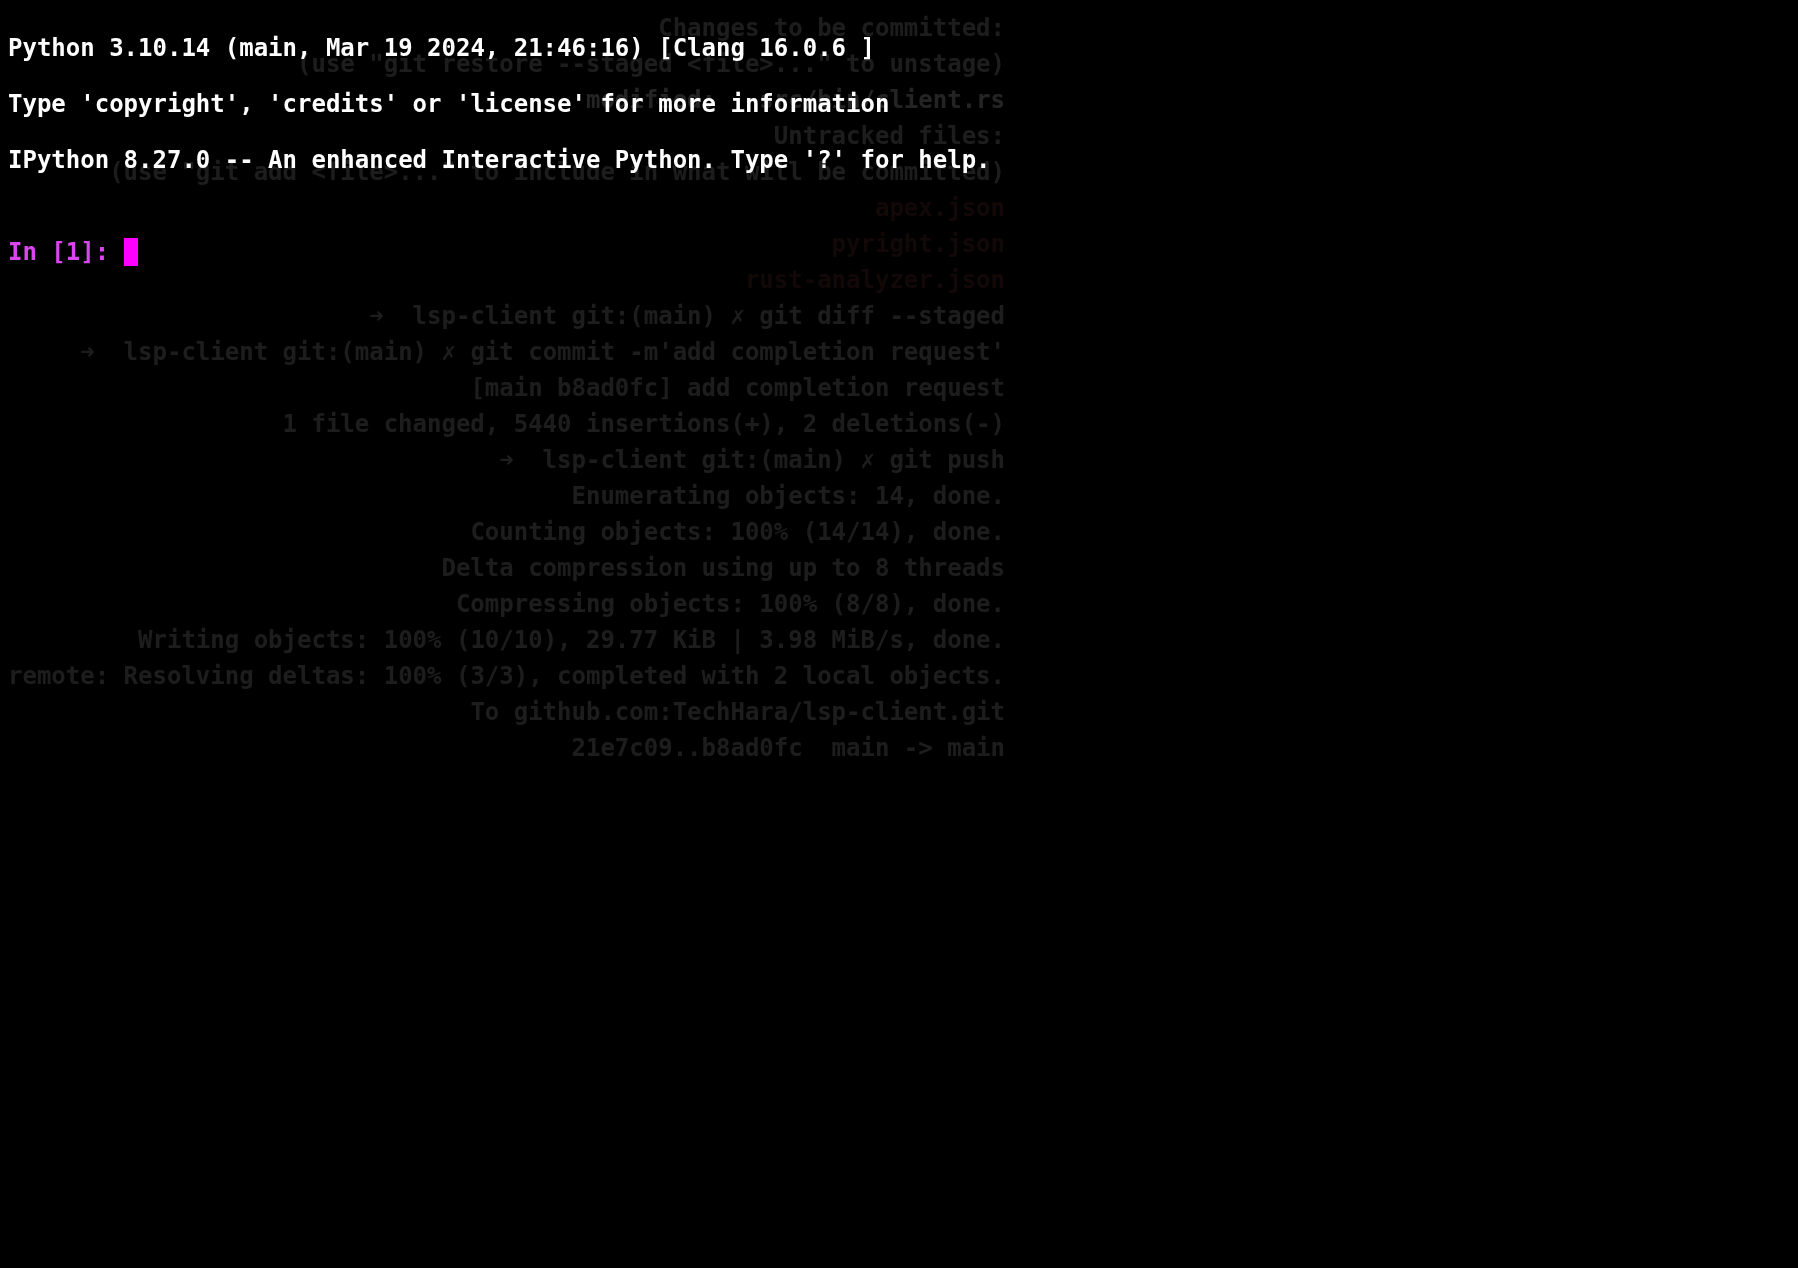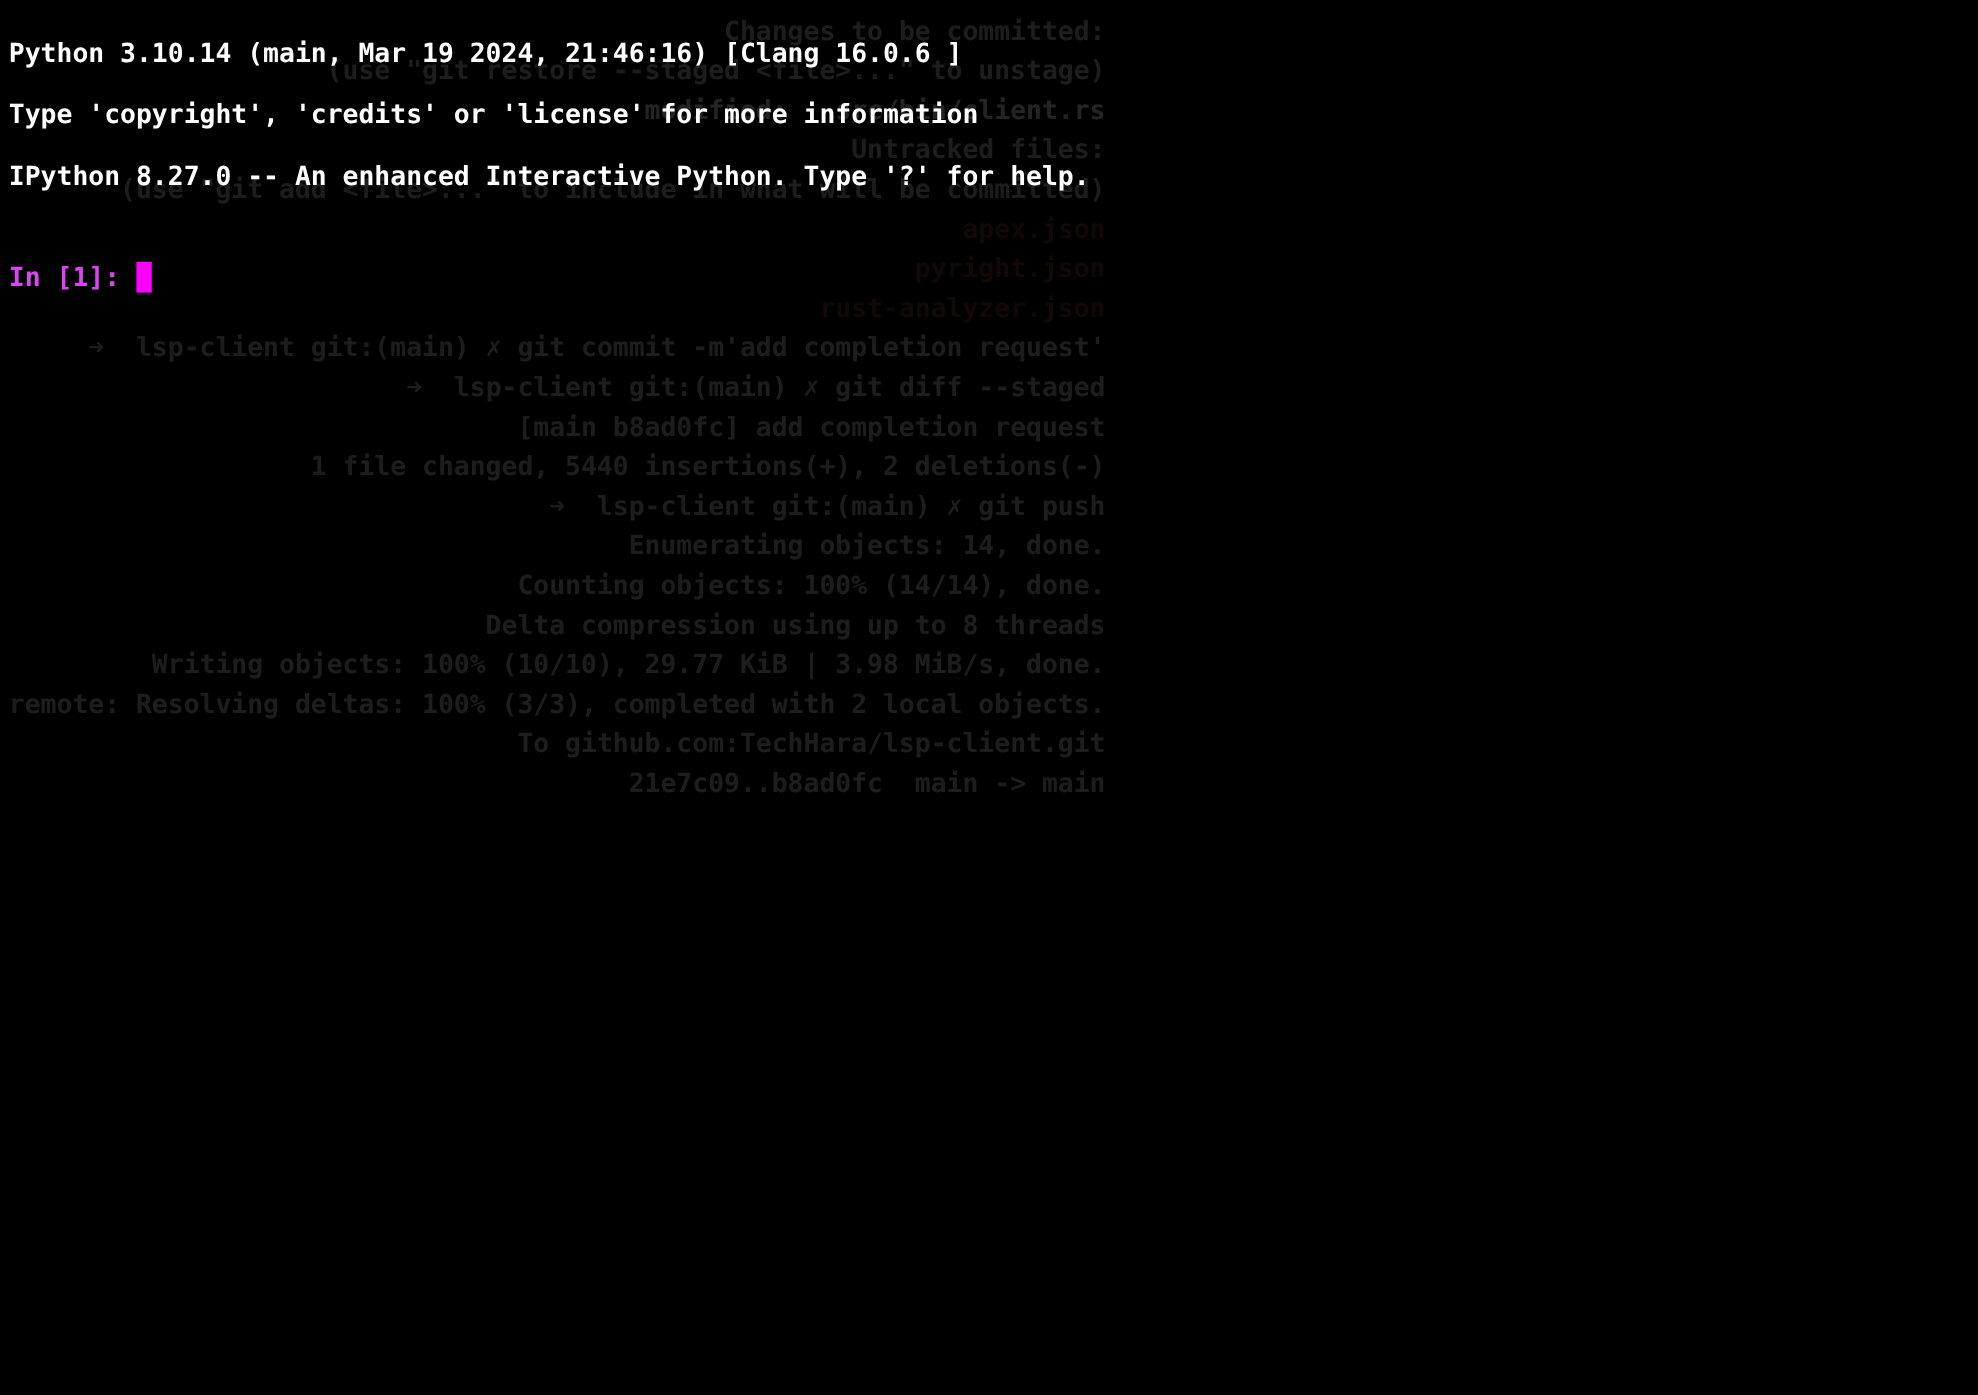--- a/index.html
+++ b/index.html
@@ -72,25 +72,26 @@
   <div class="bg-line">Changes to be committed:</div>
   <div class="bg-line">  (use "git restore --staged &lt;file&gt;..." to unstage)</div>
   <div class="bg-line dim-green">        modified:   src/bin/client.rs</div>
   <div class="bg-line"></div>
   <div class="bg-line">Untracked files:</div>
   <div class="bg-line">  (use "git add &lt;file&gt;..." to include in what will be committed)</div>
   <div class="bg-line dim-red">        apex.json</div>
   <div class="bg-line dim-red">        pyright.json</div>
   <div class="bg-line dim-red">        rust-analyzer.json</div>
   <div class="bg-line"></div>
+  <div class="bg-line">➜  lsp-client git:(main) ✗ git diff --staged</div>
   <div class="bg-line">➜  lsp-client git:(main) ✗ git commit -m'add completion request'</div>
-  <div class="bg-line">➜  lsp-client git:(main) ✗ git diff --staged</div>
   <div class="bg-line">[main b8ad0fc] add completion request</div>
   <div class="bg-line"> 1 file changed, 5440 insertions(+), 2 deletions(-)</div>
   <div class="bg-line">➜  lsp-client git:(main) ✗ git push</div>
   <div class="bg-line">Enumerating objects: 14, done.</div>
   <div class="bg-line">Counting objects: 100% (14/14), done.</div>
   <div class="bg-line">Delta compression using up to 8 threads</div>
+  <div class="bg-line">Compressing objects: 100% (8/8), done.</div>
   <div class="bg-line">Writing objects: 100% (10/10), 29.77 KiB | 3.98 MiB/s, done.</div>
   <div class="bg-line">remote: Resolving deltas: 100% (3/3), completed with 2 local objects.</div>
   <div class="bg-line">To github.com:TechHara/lsp-client.git</div>
   <div class="bg-line">   21e7c09..b8ad0fc  main -&gt; main</div>
 </div>
 
 </body></html>

